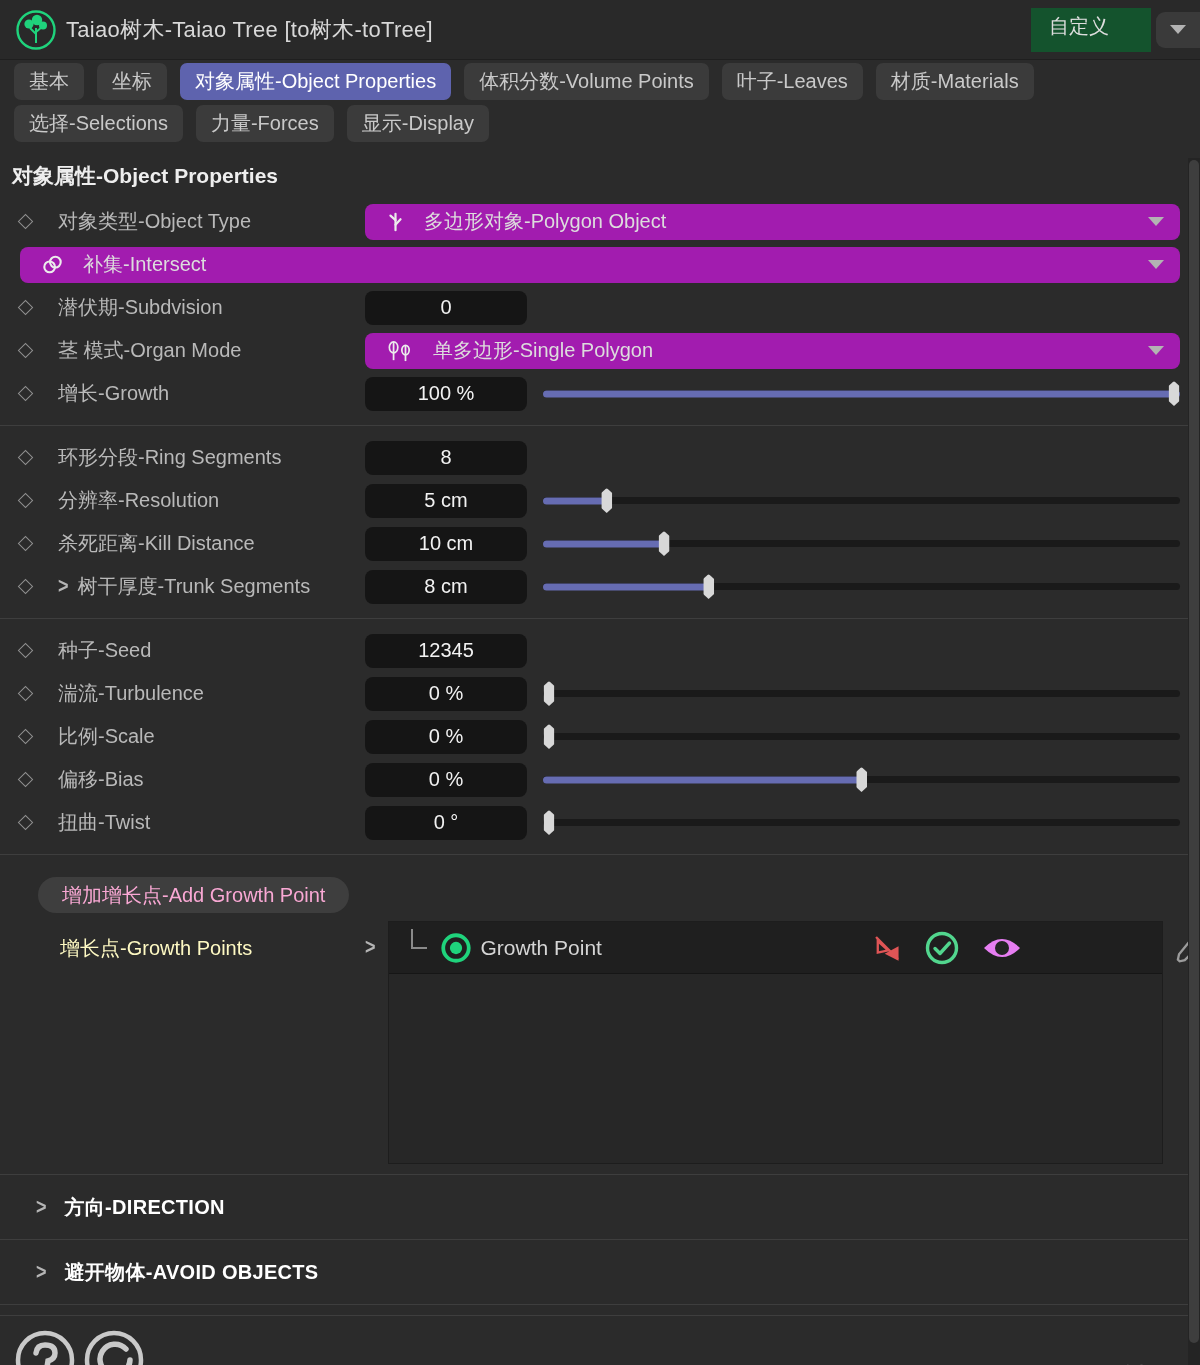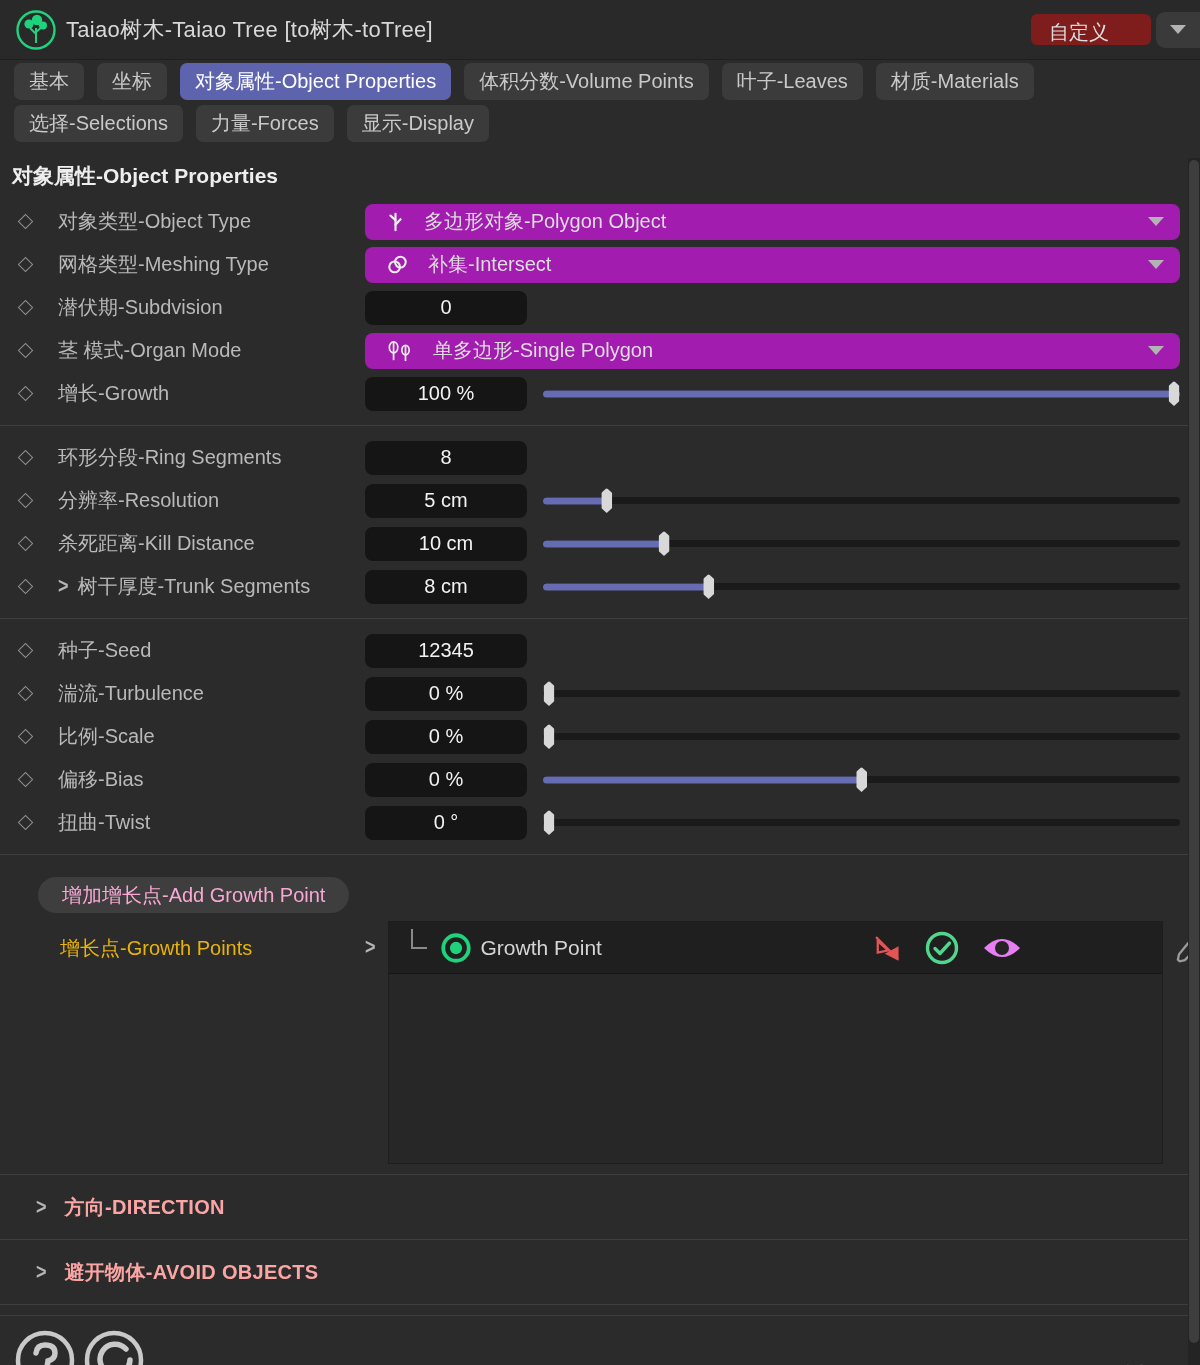--- a/index.html
+++ b/index.html
@@ -14,21 +14,21 @@
   }
   
   .titlebar {
     height:60px; background:#292929; border-bottom:1px solid #1f1f1f;
     display:flex; align-items:center; padding:0 14px; gap:8px;
   }
   .app-icon { width:44px; height:44px; flex:none; display:flex; align-items:center; justify-content:center; }
   .win-title { font-size:22px; color:#d8d8d8; letter-spacing:.3px; }
   .preset { margin-left:auto; margin-right:-14px; display:flex; gap:5px; align-items:center; }
   .preset-main {
-    width:120px; height:31px; background:#7f1d1d; border-radius:6px;
+    width:120px; height:44px; background:#14532d; border-radius:0;
     line-height:36px; padding-left:18px; font-size:20px; color:#dddddd;
   }
   .preset-arrow {
     width:44px; height:36px; background:#3a3a3a; border-radius:9px 0 0 9px;
     display:flex; align-items:center; justify-content:center;
   }
   .caret {
     width:0; height:0;
     border-left:8px solid transparent; border-right:8px solid transparent;
     border-top:9px solid #b3b3b3;
@@ -74,32 +74,32 @@
   .divider { border-top:1px solid #3e3e3e; margin:10px 0; }
   .divider.thin { margin:4px 0; }
   
   .add-btn {
     margin:12px 0 8px 38px; height:36px; padding:0 24px; background:#3e3e3e;
     border:none; border-radius:18px; color:#f9a8d4; font-size:20px;
     font-family:"Liberation Sans", sans-serif; display:inline-block; line-height:36px;
   }
   .gp-row { display:flex; align-items:flex-start; padding-left:20px; }
   .gp-label-area { width:345px; flex:none; display:flex; align-items:center; padding-left:40px; padding-top:14px; }
-  .gp-label { font-size:20px; color:#eab308; }
+  .gp-label { font-size:20px; color:#fef9c3; }
   .gp-chevron { margin-left:auto; margin-right:12px; color:#b5b5b5; font-size:18px; font-weight:700; padding-top:14px; transform:scaleY(1.25); }
   .gp-panel { width:775px; height:243px; background:#272727; border:1px solid #1d1d1d; flex:none; }
   .gp-item { height:52px; background:#1f1f1f; border-bottom:1px solid #161616; display:flex; align-items:center; padding:0 14px; position:relative; }
   .connector { width:16px; height:20px; border-left:2px solid #8a8a8a; border-bottom:2px solid #8a8a8a; margin:-10px 12px 8px 8px; flex:none; }
   .gp-name { font-size:21px; color:#d5d5d5; margin-left:8px; }
   .gp-icons { position:absolute; right:140px; display:flex; gap:22px; align-items:center; }
   .gp-eyedropper { margin:12px 0 0 12px; }
   
   .collapse-header { display:flex; align-items:center; height:44px; padding-left:36px; gap:18px; }
   .collapse-chevron { color:#b5b5b5; font-size:18px; font-weight:700; transform:scaleY(1.25); }
-  .collapse-label { font-size:20px; font-weight:700; color:#fca5a5; letter-spacing:.3px; }
+  .collapse-label { font-size:20px; font-weight:700; color:#ffffff; letter-spacing:.3px; }
   
   .footer { position:relative; height:95px; }
   .help-icons { position:absolute; left:13px; top:8px; display:flex; gap:5px; }
   .watermark { position:absolute; right:20px; bottom:16px; font-size:29px; color:#4a4a4a; }
   
   .scrollbar { position:absolute; right:0; top:158px; bottom:0; width:12px; background:#242424; }
   .scroll-thumb { position:absolute; left:1px; right:1px; top:2px; height:1183px; background:#3e3e3e; border-radius:6px; }
 </style>
 </head>
 <body>
@@ -159,24 +159,20 @@
             </svg>
           </span>
           <span class="dd-value">多边形对象-Polygon Object</span>
           <span class="dd-caret-wrap">
             <span class="caret"></span>
           </span>
         </div>
       </div>
     </div>
     <div class="param-row">
-      <div class="label-area">
-        <span class="bullet"></span>
-        <span class="row-label">网格类型-Meshing Type</span>
-      </div>
       <div class="control-area">
         <div class="dropdown">
           <span class="icon">
             <svg viewBox="0 0 22 22" width="21" height="21">
               <g stroke="#ececec" stroke-width="2.2" fill="none">
                 <circle cx="8" cy="13.5" r="5.6"></circle>
                 <circle cx="14" cy="8.5" r="5.6"></circle>
               </g>
             </svg>
           </span>

